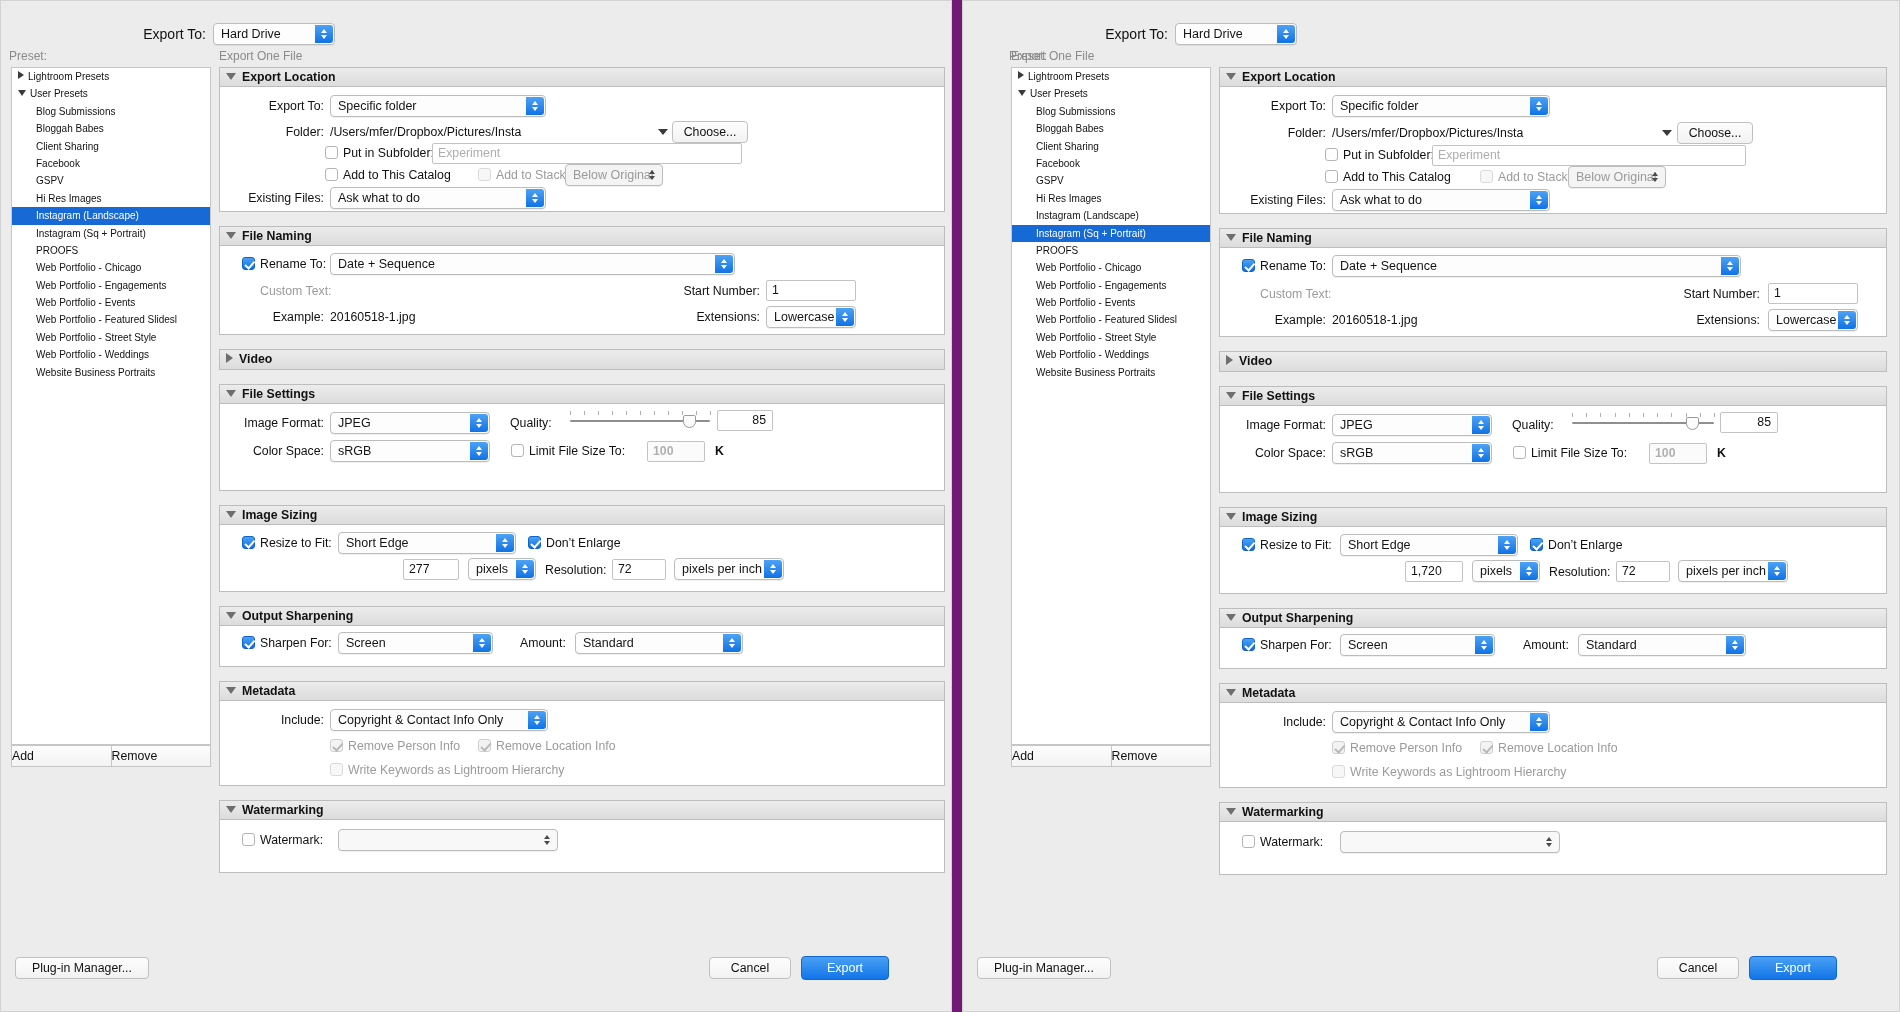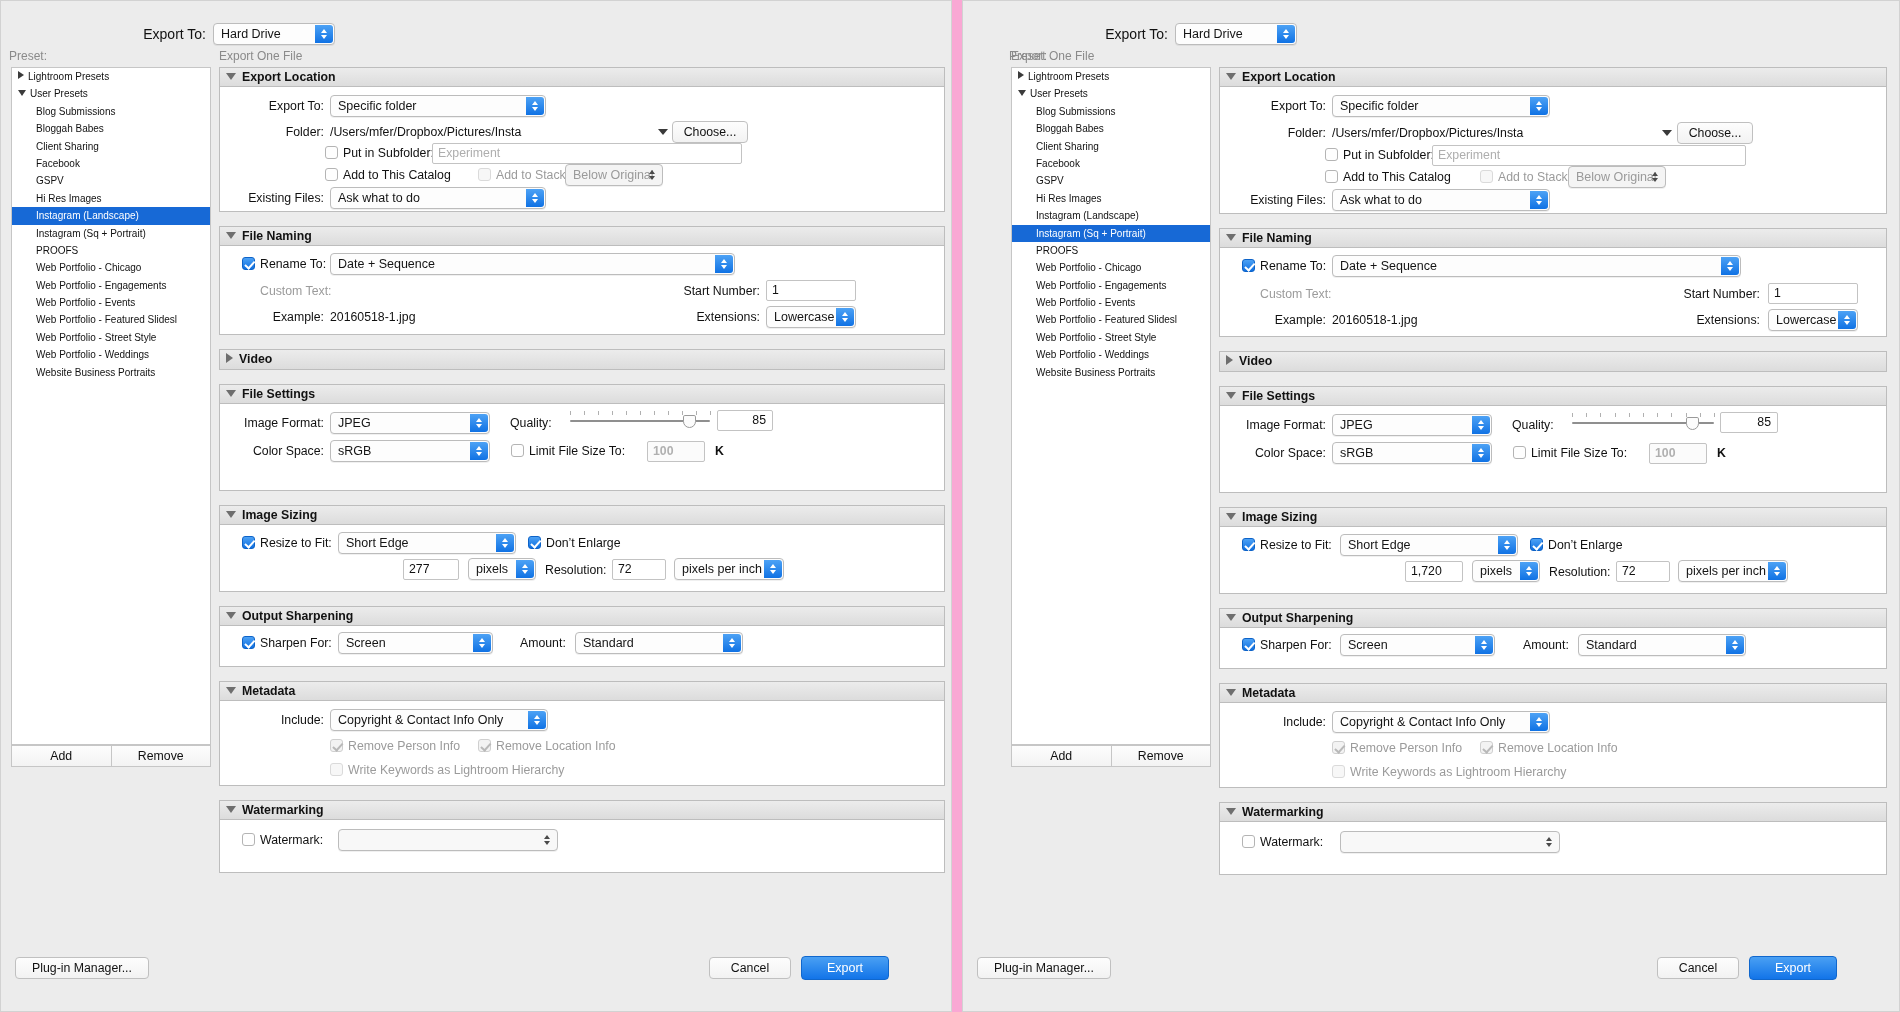--- a/index.html
+++ b/index.html
@@ -4,21 +4,21 @@
 <style>
   * { box-sizing: border-box; }
   html, body {
     margin: 0; padding: 0;
     width: 1900px; height: 1012px;
     background: #ffffff;
     font-family: "Liberation Sans", "DejaVu Sans", sans-serif;
     -webkit-font-smoothing: antialiased;
     overflow: hidden;
   }
-  .stage { position: relative; width: 1900px; height: 1012px; background: #f9a8d4; }
+  .stage { position: relative; width: 1900px; height: 1012px; background: #701a75; }
 
   .dialog {
     position: absolute; top: 0; height: 1012px;
     background: #ececec;
     border: 1px solid #d2d2d2;
     font-size: 12.5px;
     color: #1a1a1a;
   }
   .dialog.left  { left: 0px;   width: 952px; }
   .dialog.right { left: 962px; width: 938px; }
@@ -86,21 +86,21 @@
     display:inline-block; width:0;height:0; margin-right:4px;
     vertical-align: 1px;
   }
   .tri.right-t { border-top:4px solid transparent; border-bottom:4px solid transparent; border-left:6px solid #3b3b3b; }
   .tri.down-t  { border-left:4px solid transparent; border-right:4px solid transparent; border-top:6px solid #3b3b3b; }
 
   .presetbtns { position: absolute; display: flex; }
   .left  .presetbtns { left: 10px; top: 744px; width: 200px; }
   .right .presetbtns { left: 48px; top: 744px; width: 200px; }
   .presetbtns .b {
-    flex: 1; height: 22px; line-height: 20px; text-align: center; font-size: 12.3px;
+    flex: 1; height: 22px; line-height: 20px; font-size: 12.3px;
     background: linear-gradient(#fdfdfd,#f3f3f3); border: 1px solid #c6c6c6;
     color: #111;
   }
   .presetbtns .b:first-child { border-right: none; }
 
   
   .content { position: absolute; }
   .left  .content { left: 218px; top: 66px; width: 726px; }
   .right .content { left: 1010px; top: 66px; width: 880px; }
 

